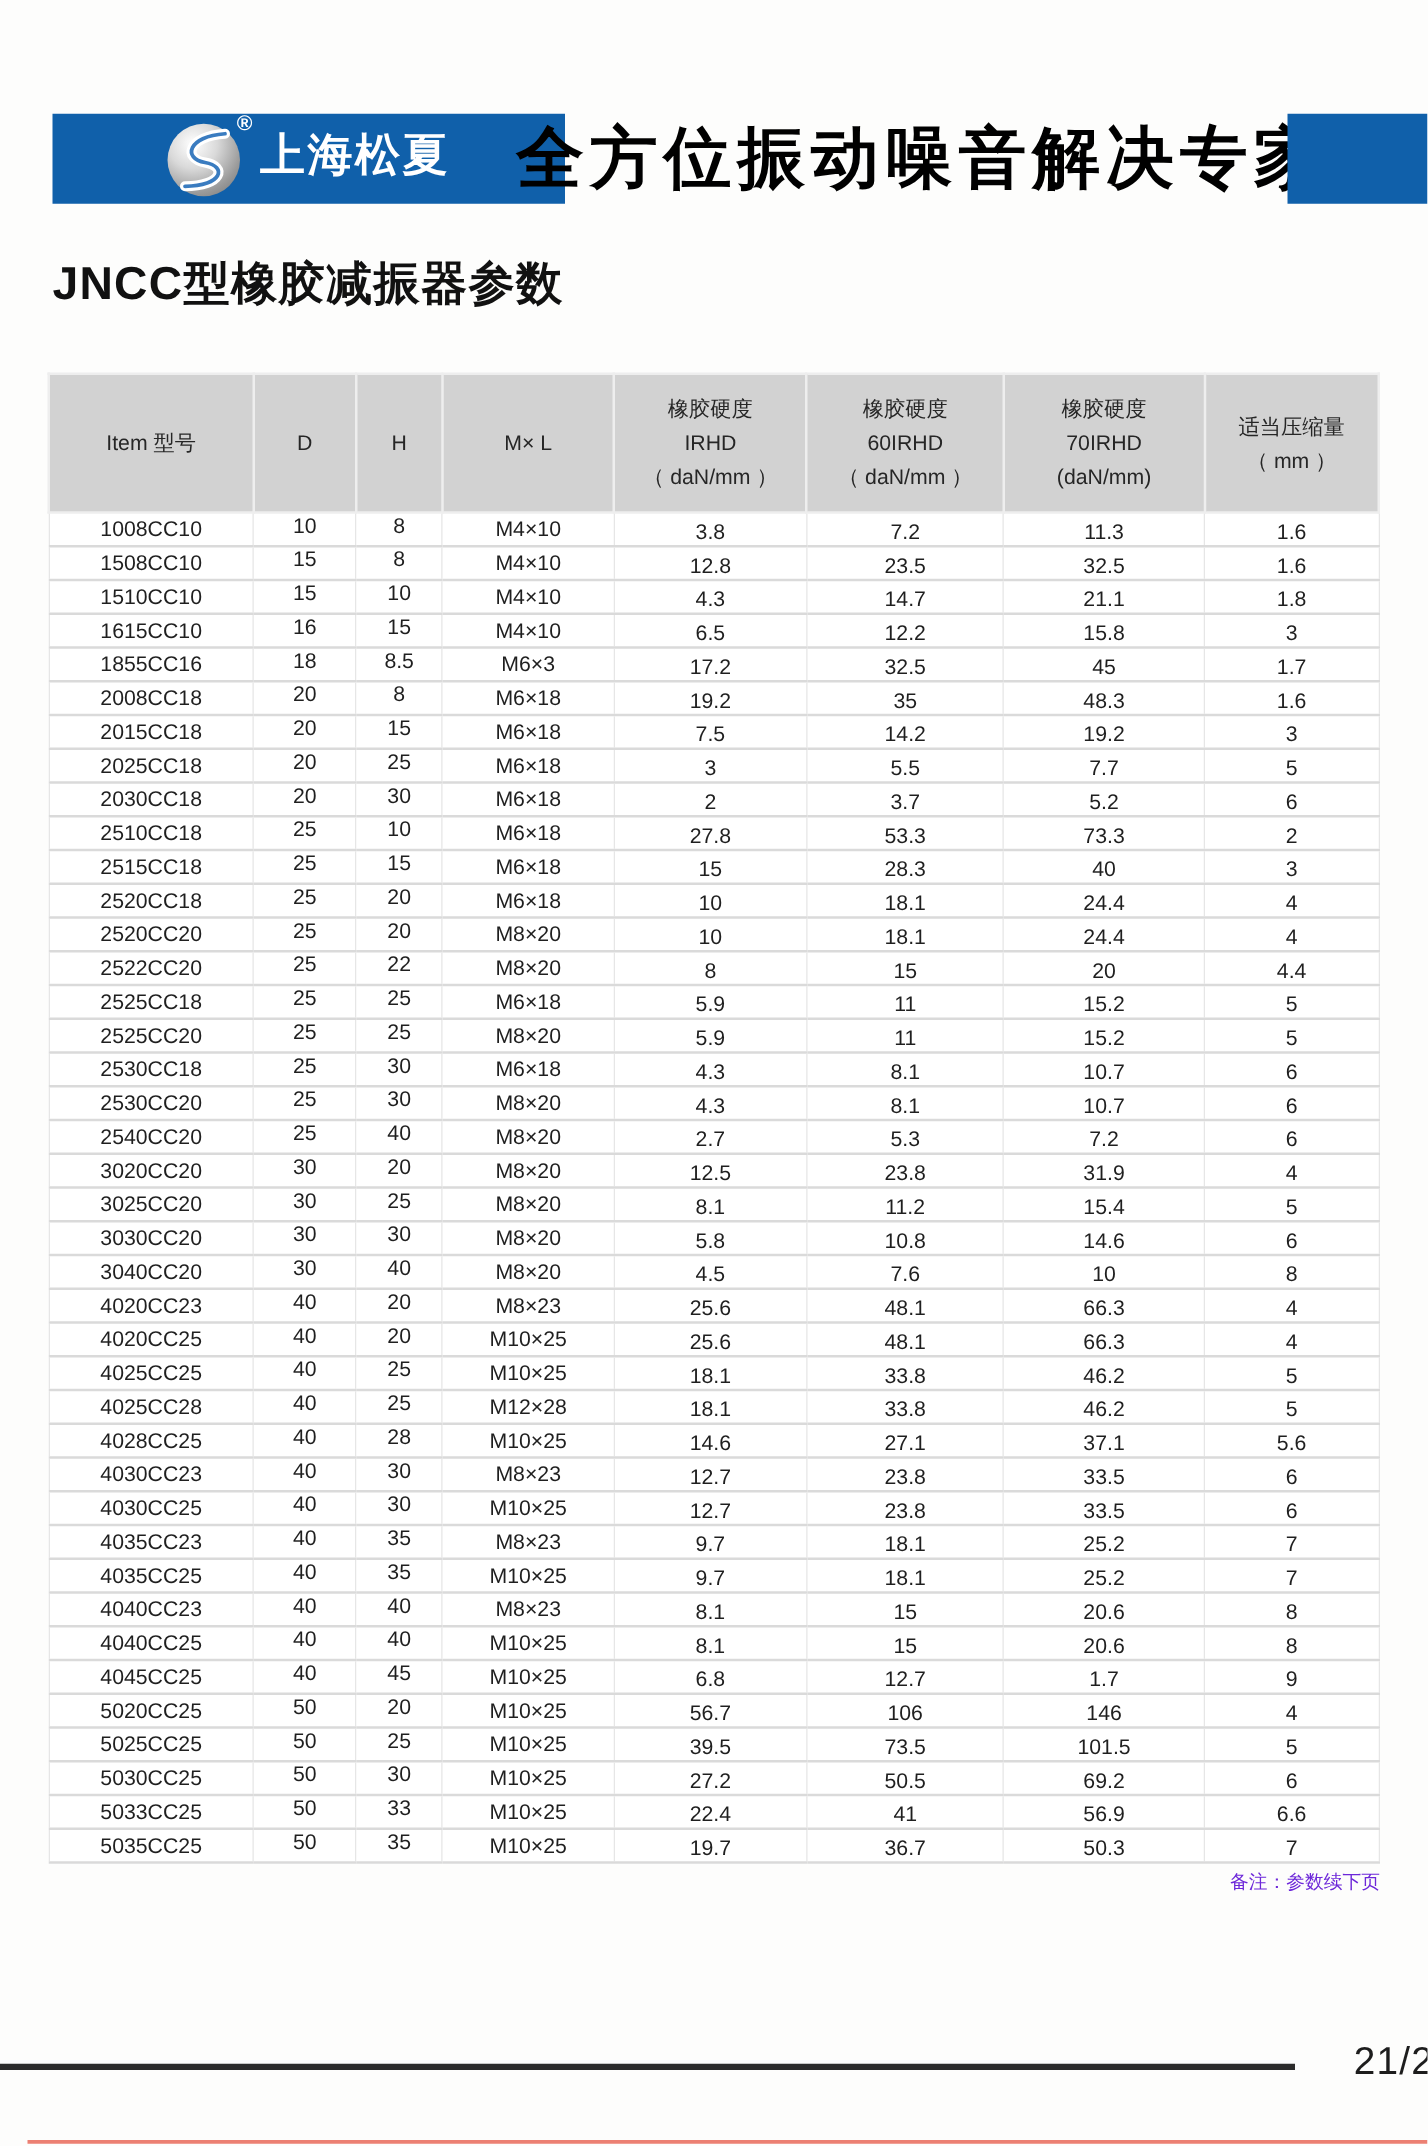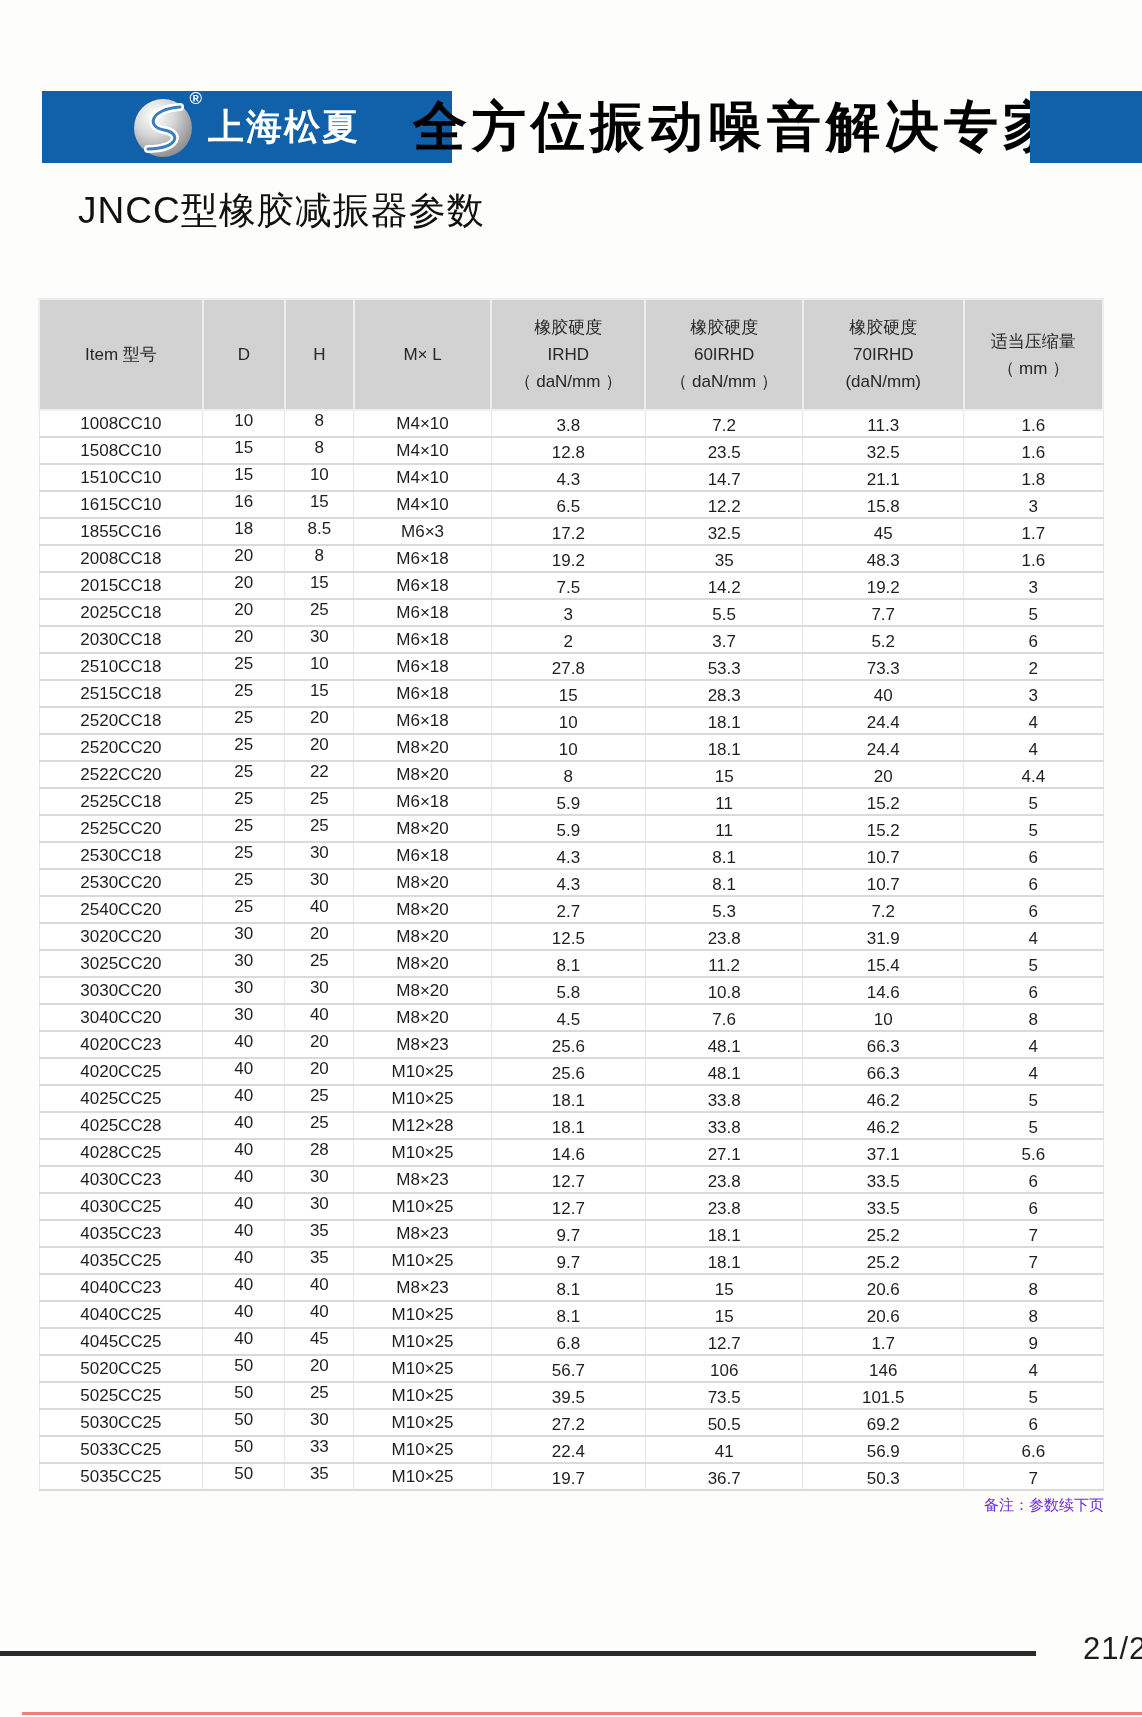--- a/index.html
+++ b/index.html
@@ -17,34 +17,34 @@
   .logo-wrap{position:relative;width:64px;height:64px;flex:0 0 auto;margin-right:4px;}
   .logo-sphere{
     width:58px;height:58px;border-radius:50%;position:absolute;left:0;top:4px;
     background:radial-gradient(circle at 35% 28%, #ffffff 0%, #d9d9d9 35%, #9a9a9a 70%, #6f6f6f 100%);
   }
   .logo-s{position:absolute;left:0;top:4px;width:58px;height:58px;}
   .reg-mark{
     position:absolute;right:-4px;top:-6px;color:#ffffff;font-size:17px;font-weight:bold;
   }
   .brand-name{
-    color:#ffffff;font-size:36px;font-weight:bold;letter-spacing:2px;line-height:1;
+    color:#ffffff;font-size:36px;font-weight:bold;letter-spacing:2px;line-height:1;font-family:Liberation Mono, monospace;
   }
   .slogan{
     position:absolute;left:455px;top:91px;width:565px;height:72px;
     display:flex;align-items:center;justify-content:center;
     font-size:54px;font-weight:bold;color:#000000;letter-spacing:5px;white-space:nowrap;
   }
   .right-box{
     position:absolute;left:1030px;top:91px;width:112px;height:72px;background:#1060aa;
   }
   
   .page-title{
-    position:absolute;left:42px;top:186px;
-    font-size:37px;font-weight:normal;color:#111;letter-spacing:1px;margin-left:36px;
+    position:absolute;left:42px;top:202px;
+    font-size:37px;font-weight:bold;color:#111;letter-spacing:1px;
   }
   
   .param-table{
     position:absolute;left:38px;top:298px;width:1066px;
     border-collapse:collapse;table-layout:fixed;
     font-size:17px;color:#1f1f1f;
     border:1px solid #c9c9c9;
   }
   .param-table th{
     background:#d2d2d2;height:109px;font-weight:normal;

